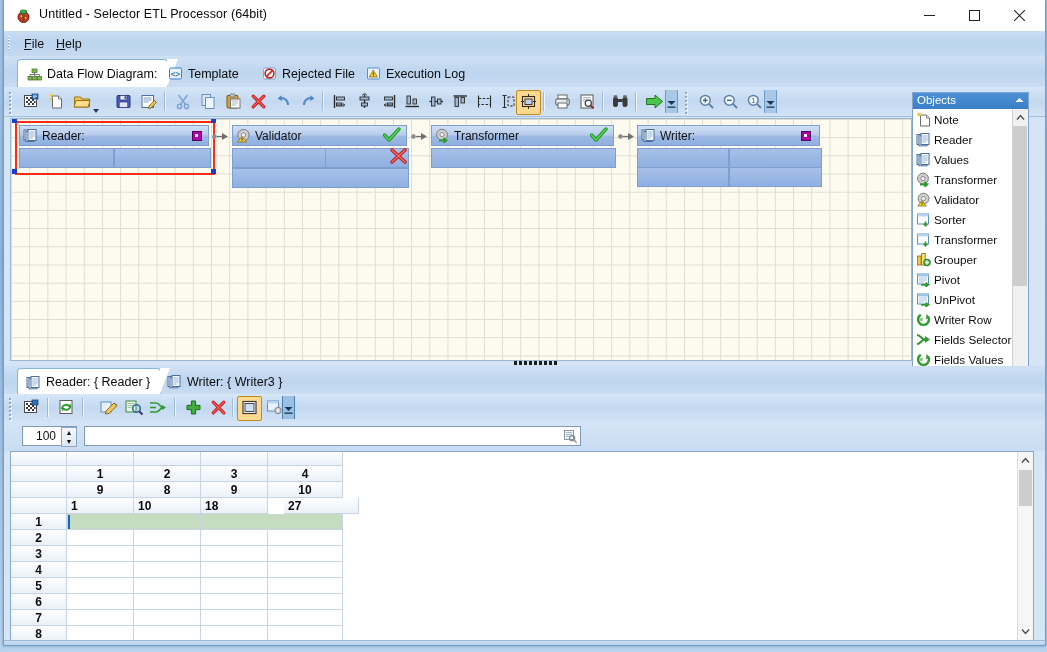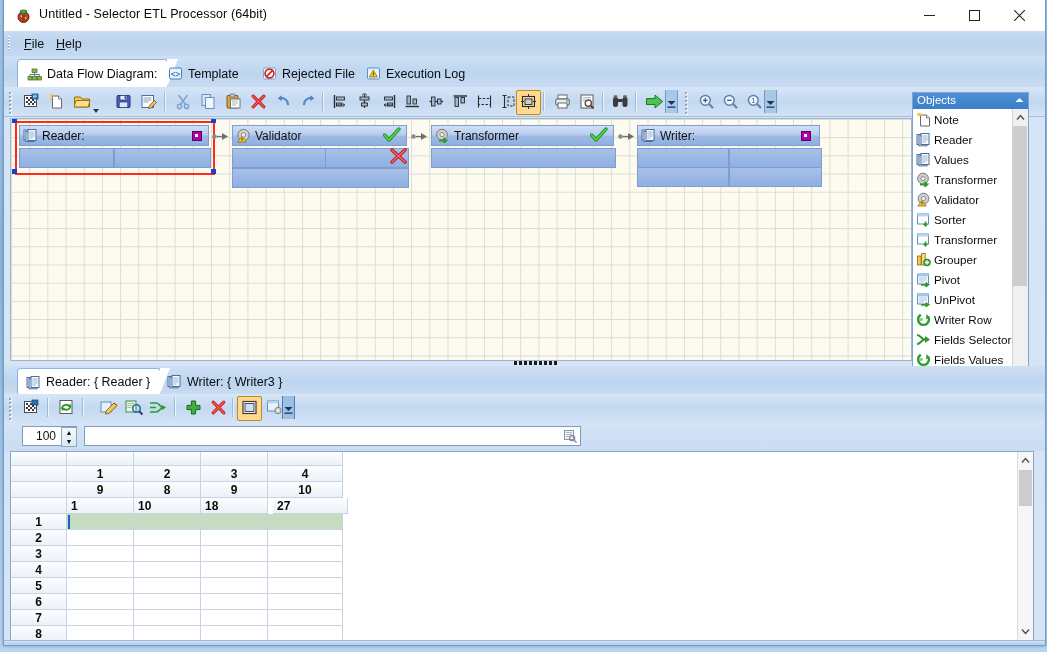--- a/index.html
+++ b/index.html
@@ -1213,21 +1213,21 @@
         <div class="gcell ghdr" style="left:0;top:30px;width:56px;height:16px;"></div>
         <div class="gcell ghdr ctr" style="left:56px;top:30px;width:67px;height:16px;">9</div>
         <div class="gcell ghdr ctr" style="left:123px;top:30px;width:67px;height:16px;">8</div>
         <div class="gcell ghdr ctr" style="left:190px;top:30px;width:67px;height:16px;">9</div>
         <div class="gcell ghdr ctr" style="left:257px;top:30px;width:75px;height:16px;">10</div>
 
         <div class="gcell ghdr" style="left:0;top:46px;width:56px;height:16px;"></div>
         <div class="gcell ghdr lft" style="left:56px;top:46px;width:67px;height:16px;">1</div>
         <div class="gcell ghdr lft" style="left:123px;top:46px;width:67px;height:16px;">10</div>
         <div class="gcell ghdr lft" style="left:190px;top:46px;width:67px;height:16px;">18</div>
-        <div class="gcell ghdr lft" style="left:262px;top:46px;width:75px;height:16px;">27</div>
+        <div class="gcell ghdr lft" style="left:273px;top:46px;width:75px;height:16px;">27</div>
 
         <div class="gcell grownum" style="left:0;top:62px;width:56px;height:16px;">1</div>
         <div class="gcell gsel" style="left:56px;top:62px;width:67px;height:16px;"></div>
         <div class="gcell gsel" style="left:123px;top:62px;width:67px;height:16px;"></div>
         <div class="gcell gsel" style="left:190px;top:62px;width:67px;height:16px;"></div>
         <div class="gcell gsel" style="left:257px;top:62px;width:75px;height:16px;"></div>
         <div class="vline" style="left:57px;top:63px;height:14px;"></div>
 
         <div class="gcell grownum" style="left:0;top:78px;width:56px;height:16px;">2</div>
         <div class="gcell gblank" style="left:56px;top:78px;width:67px;height:16px;"></div>

